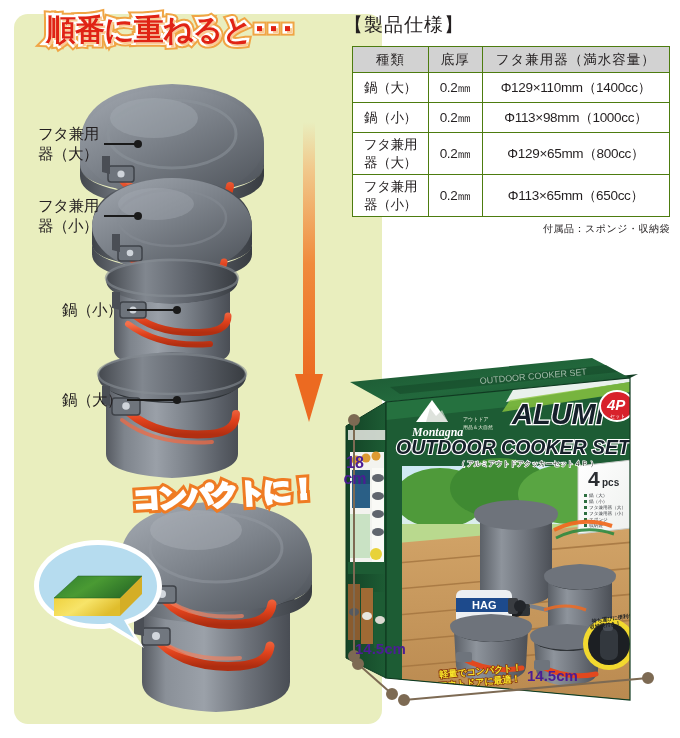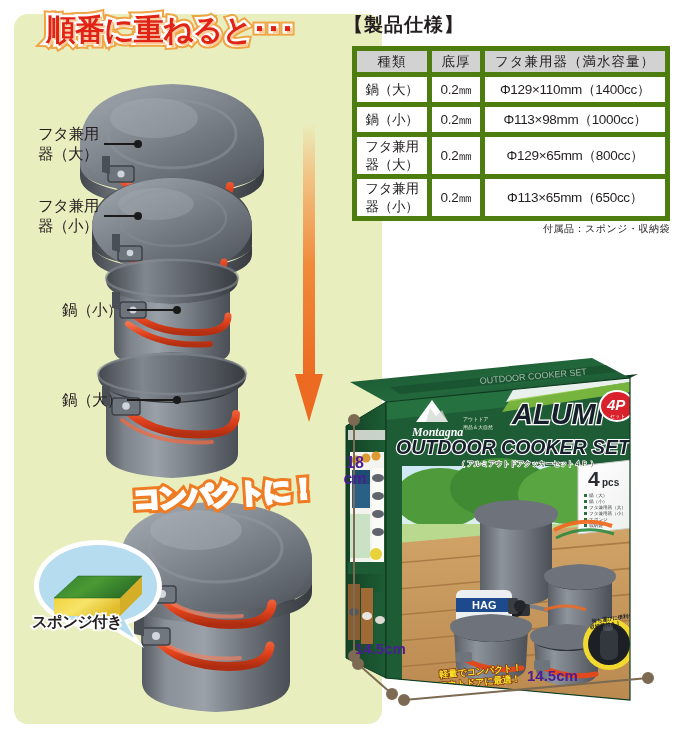--- a/index.html
+++ b/index.html
@@ -149,34 +149,34 @@
     color: #231f20;
     -webkit-text-stroke: 3.5px #ffffff;
     paint-order: stroke fill;
   }
 
   
   #spec-heading {
     position: absolute;
     left: 344px; top: 12px;
     font-size: 19px;
-    font-weight: bold;
+    font-weight: normal;
     color: #231f20;
     letter-spacing: 1px;
   }
 
   #spec-table {
     position: absolute;
     left: 352px; top: 46px;
     width: 318px;
     border-collapse: collapse;
     background: #ffffff;
   }
   #spec-table th, #spec-table td {
-    border: 5px solid #4d7c0f;
+    border: 1px solid #4d7c0f;
     font-size: 13.5px;
     color: #231f20;
     text-align: center;
     padding: 0;
     font-weight: normal;
     letter-spacing: -0.3px;
   }
   #spec-table thead th {
     background: #d2d2d2;
     height: 26px;
@@ -404,21 +404,20 @@
 
     <g>
       <polygon points="26,64 50,42 114,42 92,64" fill="url(#spTop)"></polygon>
       <polygon points="26,64 92,64 92,82 26,82" fill="url(#spBot)"></polygon>
       <polygon points="92,64 114,42 114,60 92,82" fill="#d4ae26"></polygon>
       <polygon points="26,64 50,42 114,42 92,64" fill="none" stroke="#1f5c1f" stroke-width="1" opacity="0.5"></polygon>
     </g>
   </svg>
 
   <div id="sponge-caption">
-    <div>スポンジ付き</div>
   </div>
 
   <div class="leader" id="leader-lid-l">
     <div class="leader-text">
       <div>フタ兼用</div>
       <div>器（大）</div>
     </div>
     <div class="leader-line"></div>
   </div>
 

